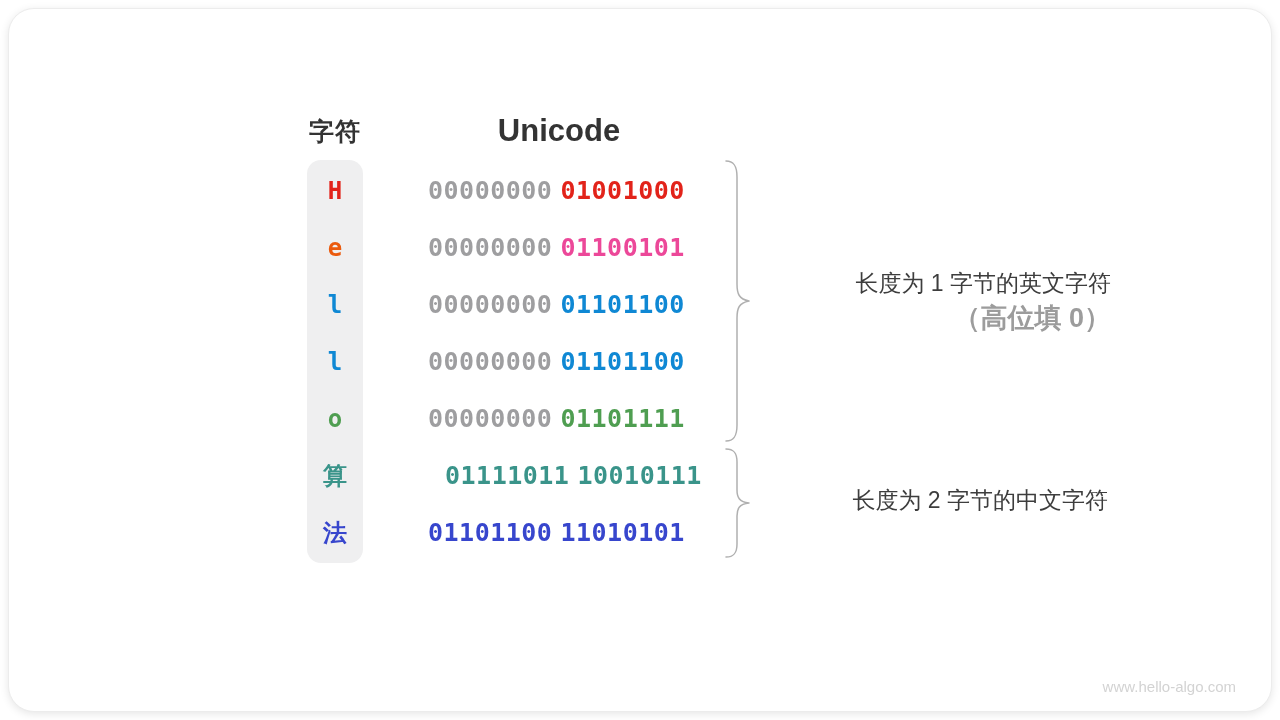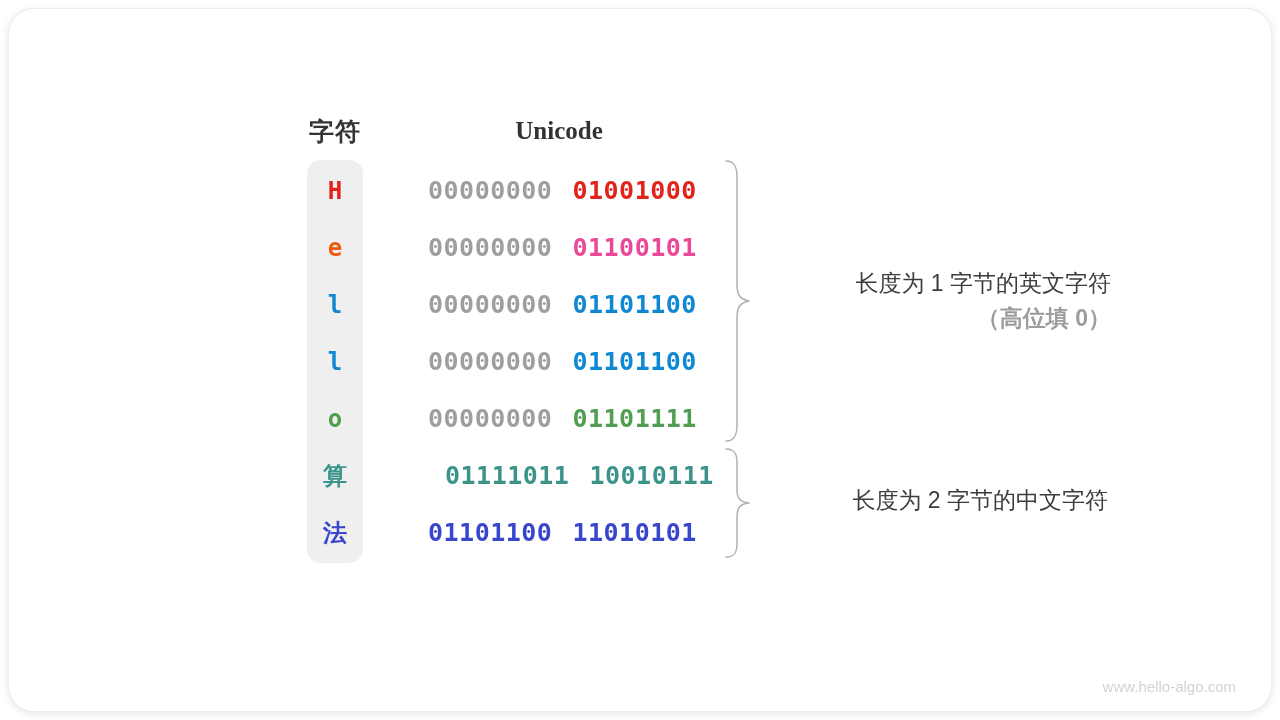--- a/index.html
+++ b/index.html
@@ -18,57 +18,57 @@
     box-shadow: 0 2px 8px rgba(0,0,0,0.10);
   }
   .stage { position: absolute; left: 0; top: 0; width: 1280px; height: 720px; border-radius: 13px; }
 
   .hdr {
     position: absolute; top: 116px; height: 30px; line-height: 30px;
     font-weight: bold; color: #333333; text-align: center;
   }
   .hdr-char { left: 302px; width: 66px; font-size: 25px; letter-spacing: 1px; }
   .hdr-unicode {
-    left: 428px; width: 262px; font-size: 25px;
-    font-family: Liberation Serif, serif;
+    left: 428px; width: 262px; font-size: 31px;
+    font-family: Liberation Sans, sans-serif;
   }
 
   .char-col {
     position: absolute; left: 307px; top: 160px;
     width: 56px; height: 403px;
     background: #efeff0; border-radius: 14px;
   }
 
   .row-char {
     position: absolute; left: 307px; width: 56px; height: 32px;
     line-height: 32px; text-align: center;
     font-family: "DejaVu Sans Mono", "Liberation Mono", monospace;
     font-weight: bold; font-size: 24px;
   }
   .row-bin {
     position: absolute; left: 428px; height: 32px; line-height: 32px;
     font-family: "DejaVu Sans Mono", "Liberation Mono", monospace;
     font-weight: bold; font-size: 25px; letter-spacing: 0.5px;
     white-space: nowrap; display: flex;
   }
-  .row-bin .byte2 { margin-left: 20px; }
+  .row-bin .byte2 { margin-left: 8px; }
 
   .r0 { top: 175px; } .r1 { top: 232px; } .r2 { top: 289px; }
   .r3 { top: 346px; } .r4 { top: 403px; } .r5 { top: 460px; }
   .r6 { top: 517px; }
 
   .brace { position: absolute; overflow: visible; }
   .brace path {
     fill: none; stroke: #b0b0b0; stroke-width: 1.5;
     stroke-linecap: round; stroke-linejoin: round;
   }
 
   .anno { position: absolute; text-align: right; white-space: nowrap; }
   .anno-dark { color: #3d3d3d; font-size: 23px; }
-  .anno-gray { color: #9c9c9c; font-size: 23px; font-weight: bold; }
+  .anno-gray { color: #9c9c9c; font-size: 27px; font-weight: bold; }
 
   .watermark {
     position: absolute; top: 678px; right: 44px;
     font-family: Liberation Sans, sans-serif;
     font-size: 15px; color: #d3d3d3;
   }
 </style>
 </head>
 <body>
 

